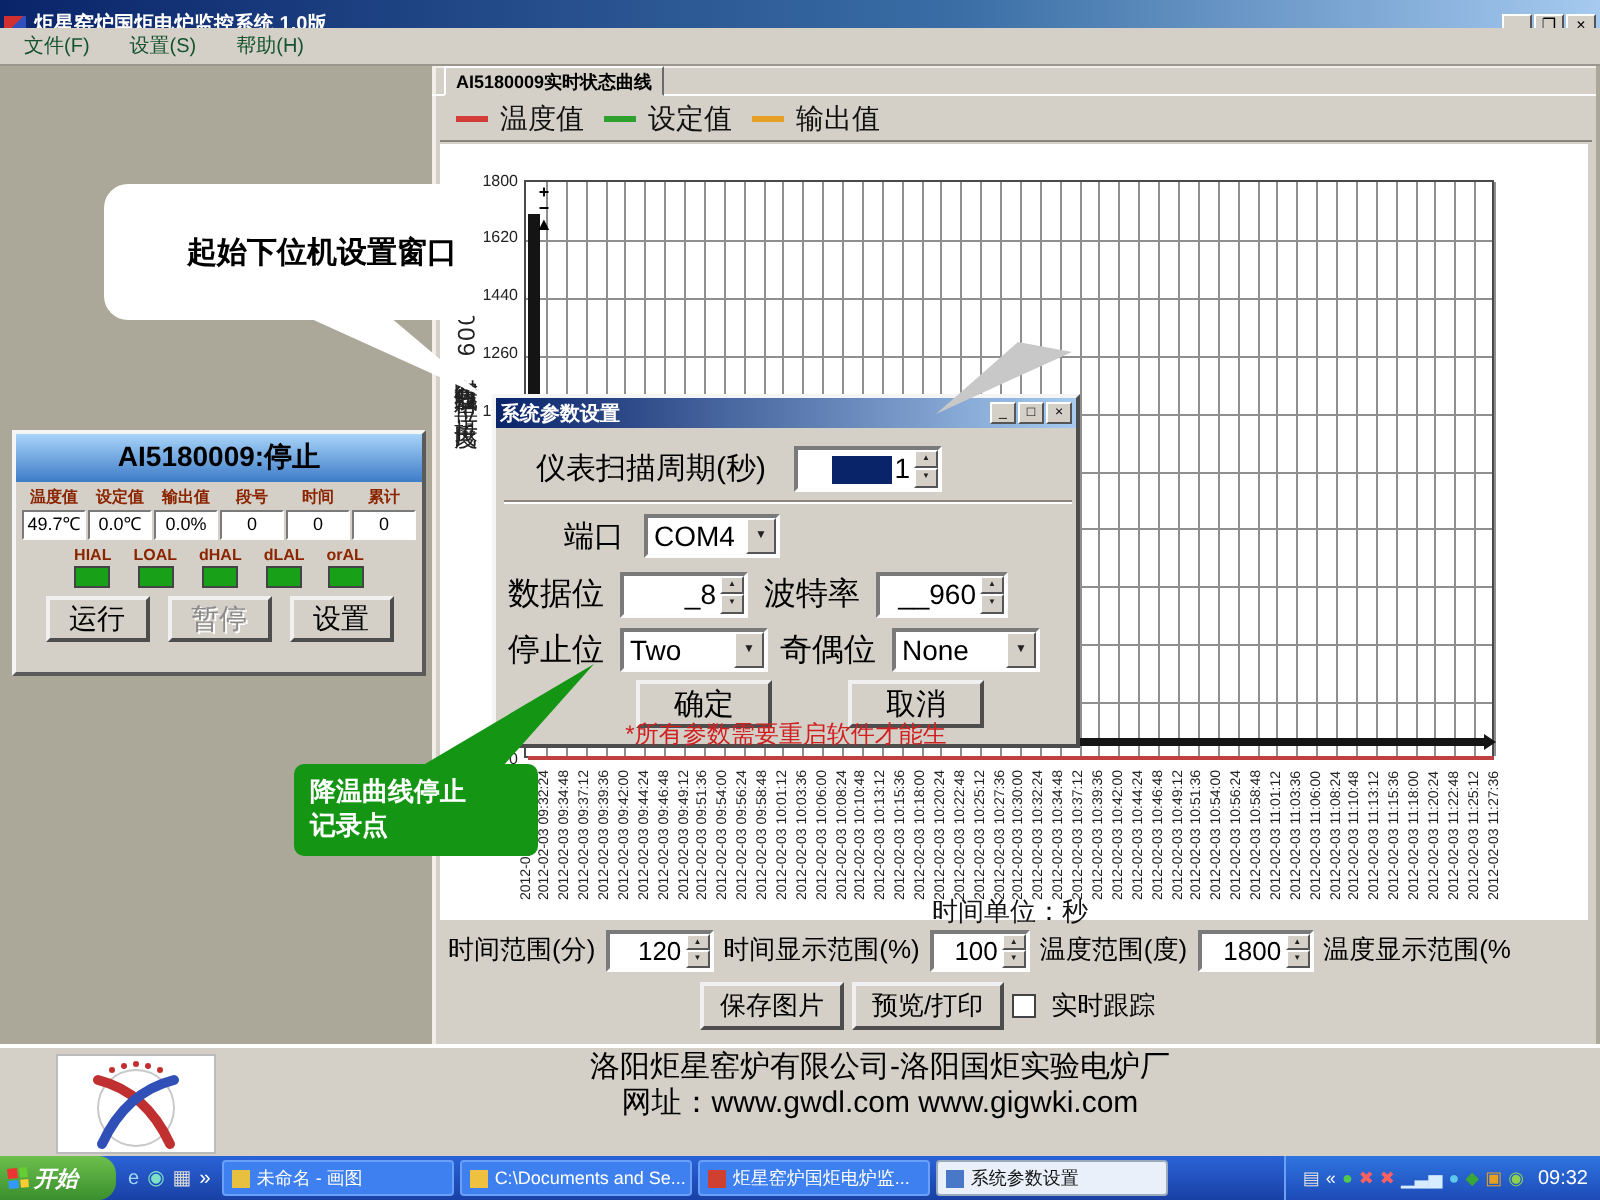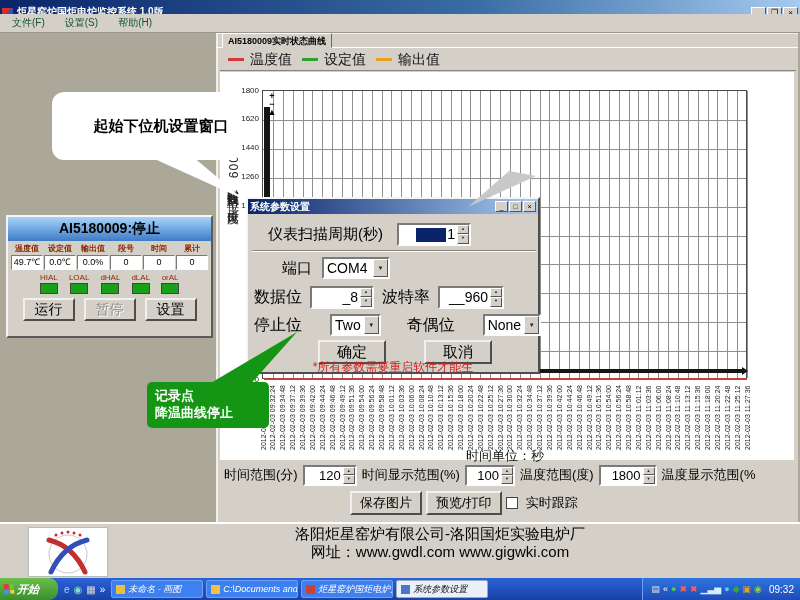--- a/index.html
+++ b/index.html
@@ -66,21 +66,21 @@
     border:2px solid;border-color:#f5f5f5 #5a5a5a #5a5a5a #f5f5f5;z-index:5;}
   .sp-header{height:24px;background:linear-gradient(#a8d4f8,#3e7cc8);display:flex;align-items:center;
     justify-content:center;font-size:14px;font-weight:bold;color:#000;}
   .sp-fields{display:flex;justify-content:space-between;padding:2px 3px 0 3px;}
   .sp-field{width:32px;text-align:center;}
   .sp-flabel{font-size:8px;font-weight:bold;color:#8b2500;display:block;}
   .sp-fval{display:block;margin-top:1px;height:15px;background:#fff;border:1px solid;
     border-color:#7a7a7a #fdfdfd #fdfdfd #7a7a7a;font-size:9px;line-height:13px;color:#000;overflow:hidden;}
   .sp-alarms{display:flex;justify-content:center;gap:11px;margin-top:3px;}
   .sp-alarm{text-align:center;}
-  .sp-alabel{font-size:8px;font-weight:normal;color:#8b2500;display:block;}
+  .sp-alabel{font-size:8px;font-weight:bold;color:#8b2500;display:block;}
   .sp-asq{display:block;width:18px;height:11px;background:#18a018;border:1px solid #444;margin:1px auto 0;}
   .sp-buttons{display:flex;justify-content:space-around;padding:4px 10px 0 10px;}
   .sp-btn{width:52px;height:23px;background:#d4d0c8;border:2px solid;
     border-color:#f0f0f0 #4d4d4d #4d4d4d #f0f0f0;font-size:14px;display:flex;align-items:center;justify-content:center;}
   .sp-btn.disabled{color:#8a8a8a;text-shadow:1px 1px 0 #fff;}
 
   
   .dialog{position:absolute;left:246px;top:197px;width:294px;height:177px;background:#d4d0c8;
     border:2px solid;border-color:#f5f5f5 #4d4d4d #4d4d4d #f5f5f5;z-index:10;}
   .dlg-title{height:15px;background:linear-gradient(90deg,#0a246a,#a6caf0);display:flex;align-items:center;padding:0 2px;}
@@ -122,23 +122,23 @@
   
   .taskbar{position:absolute;left:0;top:578px;width:800px;height:22px;
     background:linear-gradient(#2a63d8,#1941a5);display:flex;align-items:center;}
   .start-btn{height:22px;width:58px;background:linear-gradient(#6cbf4c,#3a8f2e);
     border-radius:0 9px 9px 0;display:flex;align-items:center;gap:3px;padding-left:4px;flex:none;}
   .flag{width:10px;height:10px;display:grid;grid-template-columns:1fr 1fr;gap:1px;transform:rotate(-6deg);}
   .flag i{display:block;}
   .start-label{color:#fff;font-size:11px;font-weight:bold;font-style:italic;}
   .quick{display:flex;align-items:center;gap:4px;padding:0 6px;flex:none;}
   .ql{font-size:10px;color:#fff;}
-  .task-btn{height:18px;width:92px;margin-right:3px;background:#3e80f0;border-radius:2px;
+  .task-btn{height:18px;width:116px;margin-right:3px;background:#3e80f0;border-radius:2px;
     border:1px solid #6aa0f8;display:flex;align-items:center;gap:3px;padding:0 4px;
-    font-size:9px;color:#fff;overflow:hidden;white-space:nowrap;flex:none;font-style:italic;}
+    font-size:9px;color:#fff;overflow:hidden;white-space:nowrap;flex:none;}
   .task-btn.active{background:#e9f0fa;color:#111;border-color:#9ab;}
   .task-ico{width:9px;height:9px;flex:none;}
   .tray{margin-left:auto;height:22px;display:flex;align-items:center;gap:3px;padding:0 6px 0 8px;
     border-left:1px solid #6aa0f8;background:linear-gradient(#2f74e0,#1d4bb8);}
   .tray-ico{font-size:9px;line-height:10px;}
   .clock{color:#fff;font-size:10px;margin-left:4px;}
 </style>
 </head>
 <body>
 
@@ -376,21 +376,21 @@
       </span>
       <span class="dlg-label" style="margin-left:8px;font-size:16px">波特率</span>
       <span class="spinbox" style="margin-left:8px;height:23px">
         <span class="spin-val" style="width:50px;font-size:14px;line-height:18px">__960</span>
         <span class="spin-arrows">
             <span class="sa">▲</span>
             <span class="sa">▼</span>
           </span>
       </span>
     </div>
-    <div class="dlg-row" style="top:113px;height:26px;gap:20px;">
+    <div class="dlg-row" style="top:113px;height:26px;">
       <span class="dlg-label" style="margin-left:6px;font-size:16px">停止位</span>
       <span class="combo" style="margin-left:8px;width:74px">
         <span class="combo-val">Two</span>
         <span class="combo-btn">▼</span>
       </span>
       <span class="dlg-label" style="margin-left:6px;font-size:16px">奇偶位</span>
       <span class="combo" style="margin-left:8px;width:74px">
         <span class="combo-val">None</span>
         <span class="combo-btn">▼</span>
       </span>
@@ -405,22 +405,22 @@
   <svg class="tails" width="800" height="600" viewBox="0 0 800 600">
     <polygon points="148,156 192,156 243,199" fill="#ffffff"></polygon>
     <polygon points="509,171 536,176 468,207" fill="#c8c8c8"></polygon>
     <polygon points="204,387 248,387 297,332" fill="#149614"></polygon>
   </svg>
 
   <div class="callout co-white">
     <span>起始下位机设置窗口</span>
   </div>
   <div class="callout co-green">
+    <div>降温曲线停止</div>
     <div>记录点</div>
-    <div>降温曲线停止</div>
   </div>
 
   <div class="footer">
     <div class="logo-box">
       <svg width="78" height="48" viewBox="0 0 78 48">
         <circle cx="39" cy="26" r="19" fill="none" stroke="#c8c8c8" stroke-width="1"></circle>
         <path d="M20,12 Q44,18 56,44" stroke="#c03030" stroke-width="5" fill="none" stroke-linecap="round"></path>
         <path d="M58,12 Q34,18 22,44" stroke="#3050b8" stroke-width="5" fill="none" stroke-linecap="round"></path>
         <circle cx="27" cy="7" r="1.5" fill="#c03030"></circle>
         <circle cx="33" cy="5" r="1.5" fill="#c03030"></circle>

